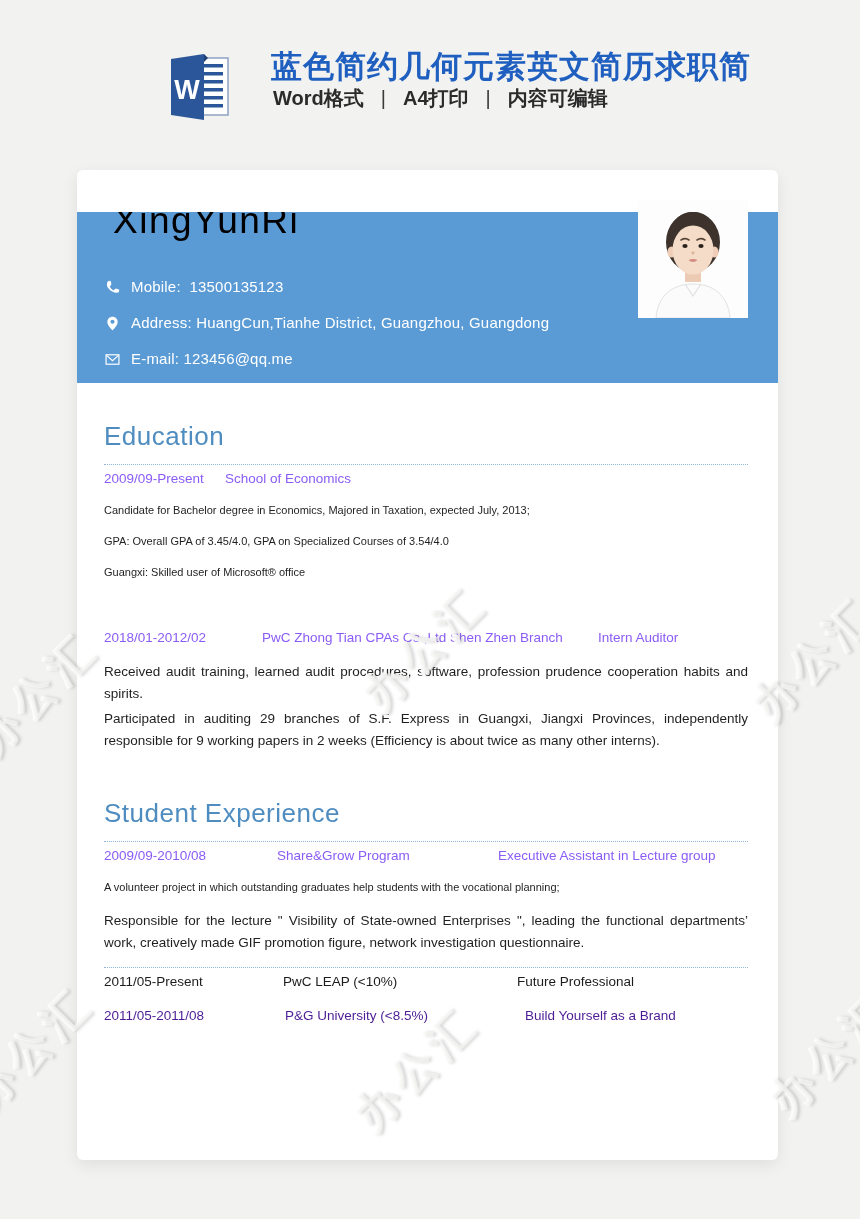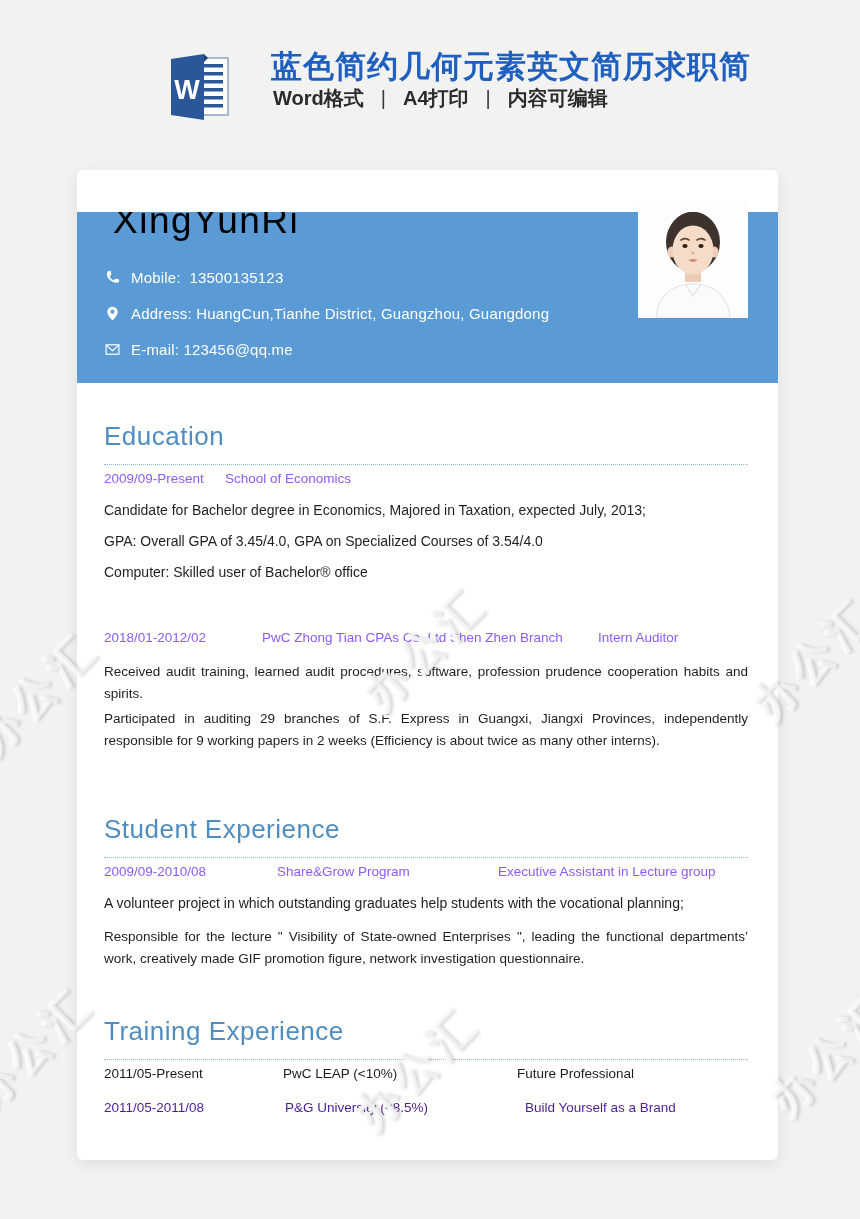--- a/index.html
+++ b/index.html
@@ -31,44 +31,44 @@
     position:absolute;top:42px;left:0;width:701px;height:171px;
     background:#5b9bd5;overflow:hidden;
   }
   .name{
     position:absolute;top:-13px;left:13px;
     font-size:37px;font-weight:300;color:#000000;letter-spacing:1.5px;
     line-height:1.2;
     margin-left:23px;
   }
   .contact-list{position:absolute;left:28px;top:47px;}
-  .contact-row{display:flex;align-items:center;height:36px;color:#fff;}
+  .contact-row{display:flex;align-items:flex-end;height:36px;color:#fff;}
   .contact-row .cicon{width:15px;height:15px;margin-right:11px;flex:0 0 15px;}
   .contact-text{font-size:15px;white-space:pre;letter-spacing:0.2px;}
   .photo{
     position:absolute;top:30px;right:30px;width:110px;height:118px;
     background:#fdfdfd;z-index:3;
   }
   
   .resume-body{position:absolute;top:213px;left:27px;width:644px;}
   .section-title{
     margin:0;font-size:26px;font-weight:400;color:#4f8dc0;
     letter-spacing:0.5px;line-height:30px;
   }
   .st-1{margin-top:38px;}
-  .st-2{margin-top:62px;}
+  .st-2{margin-top:46px;}
   .st-3{margin-top:46px;}
   .rule{border-bottom:1px dotted #8fb8dc;margin-top:13px;height:0;}
   .entry-row{display:grid;margin-top:5px;font-size:13.5px;line-height:17px;color:#8b5cf6;}
   .row-edu1{grid-template-columns:121px 335px auto;}
   .row-edu2{grid-template-columns:158px 336px auto;margin-top:49px;}
   .row-stu{grid-template-columns:173px 221px auto;}
   .row-tr1{grid-template-columns:179px 234px auto;color:#1c1c1c;}
   .row-tr2{grid-template-columns:181px 240px auto;color:#4c1d95;margin-top:17px;}
-  .b-line{margin-top:16px;font-size:14px;line-height:15px;color:#1f1f1f;}
+  .b-line{margin-top:16px;font-size:11px;line-height:15px;color:#1f1f1f;}
   .lang-row{display:flex;}
   .lang-row .col1{width:341px;flex:0 0 341px;}
   .para{margin-top:15px;font-size:13.5px;line-height:22px;color:#1f1f1f;text-align:justify;}
   .para.tight{margin-top:3px;}
   
   .wm{
     position:absolute;z-index:40;pointer-events:none;
     font-size:44px;font-weight:bold;letter-spacing:7px;white-space:nowrap;
     color:rgba(248,248,246,0.65);
     text-shadow:2px 2px 3px rgba(130,130,130,0.30), -1px -1px 1px rgba(255,255,255,0.9);
@@ -157,42 +157,41 @@
 
     <div class="section-title st-1">Education</div>
     <div class="rule"></div>
     <div class="entry-row row-edu1">
       <span>2009/09-Present</span>
       <span>School of Economics</span>
     </div>
     <div class="b-line">Candidate for Bachelor degree in Economics, Majored in Taxation, expected July, 2013;</div>
     <div class="b-line">GPA: Overall GPA of 3.45/4.0, GPA on Specialized Courses of 3.54/4.0</div>
     <div class="b-line lang-row">
-      <span>Computer: Skilled user of Bachelor® office</span>
+      <span>Guangxi: Skilled user of Microsoft® office</span>
     </div>
 
     <div class="entry-row row-edu2">
       <span>2018/01-2012/02</span>
       <span>PwC Zhong Tian CPAs Co.,Ltd Shen Zhen Branch</span>
       <span>Intern Auditor</span>
     </div>
     <div class="para">Received audit training, learned audit procedures, software, profession prudence cooperation habits and spirits.</div>
     <div class="para tight">Participated in auditing 29 branches of S.F. Express in Guangxi, Jiangxi Provinces, independently responsible for 9 working papers in 2 weeks (Efficiency is about twice as many other interns).</div>
 
     <div class="section-title st-2">Student Experience</div>
     <div class="rule"></div>
     <div class="entry-row row-stu">
       <span>2009/09-2010/08</span>
       <span>Share&amp;Grow Program</span>
       <span>Executive Assistant in Lecture group</span>
     </div>
     <div class="b-line">A volunteer project in which outstanding graduates help students with the vocational planning;</div>
     <div class="para">Responsible for the lecture " Visibility of State-owned Enterprises ", leading the functional departments’ work, creatively made GIF promotion figure, network investigation questionnaire.</div>
 
-    <div class="section-title st-3">Training Experience</div>
     <div class="rule"></div>
     <div class="entry-row row-tr1">
       <span>2011/05-Present</span>
       <span>PwC LEAP (&lt;10%)</span>
       <span>Future Professional</span>
     </div>
     <div class="entry-row row-tr2">
       <span>2011/05-2011/08</span>
       <span>P&amp;G University (&lt;8.5%)</span>
       <span>Build Yourself as a Brand</span>

